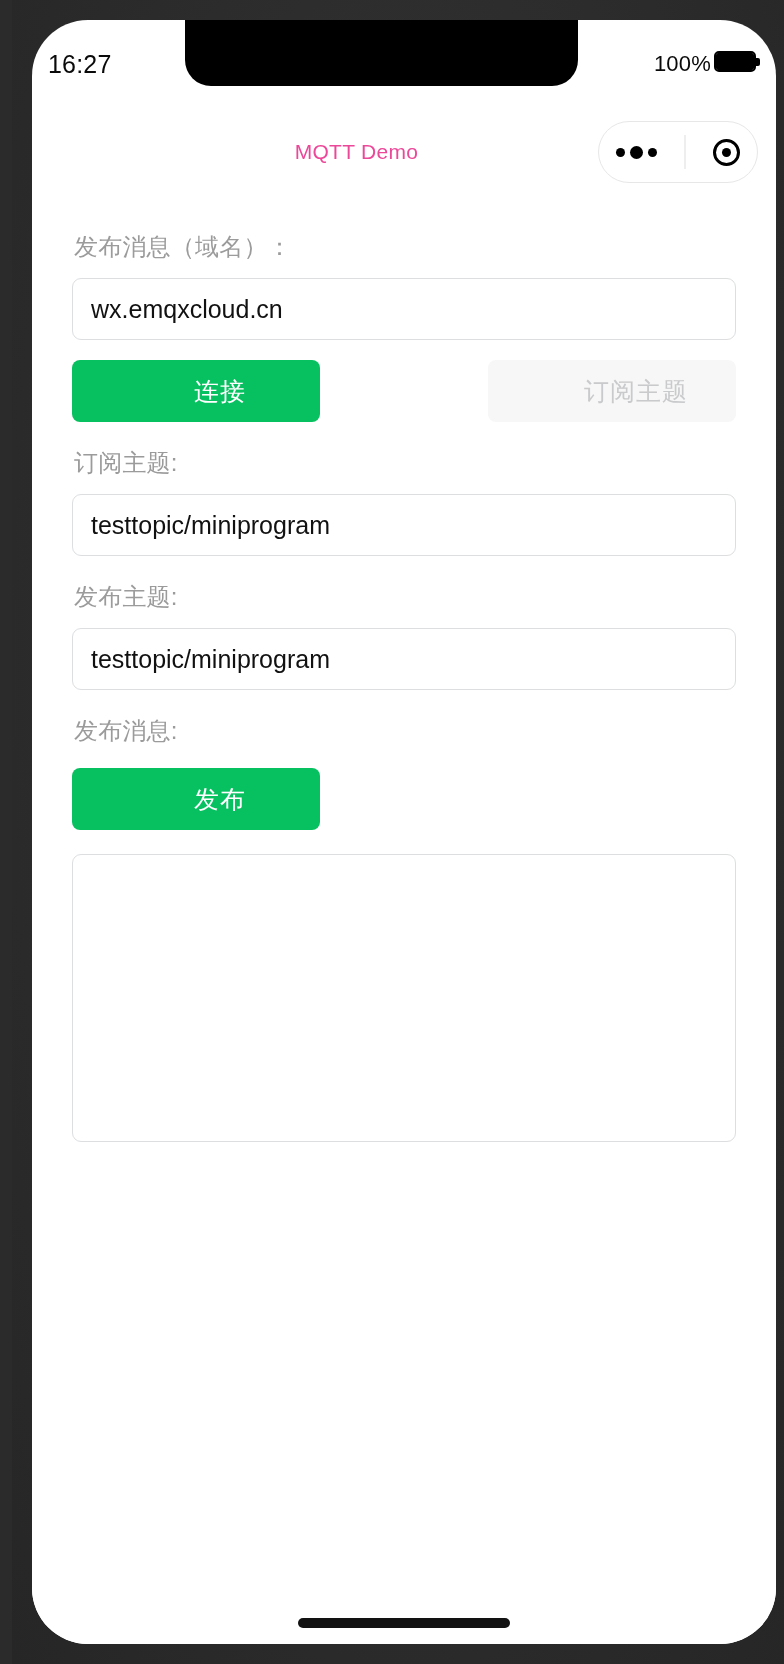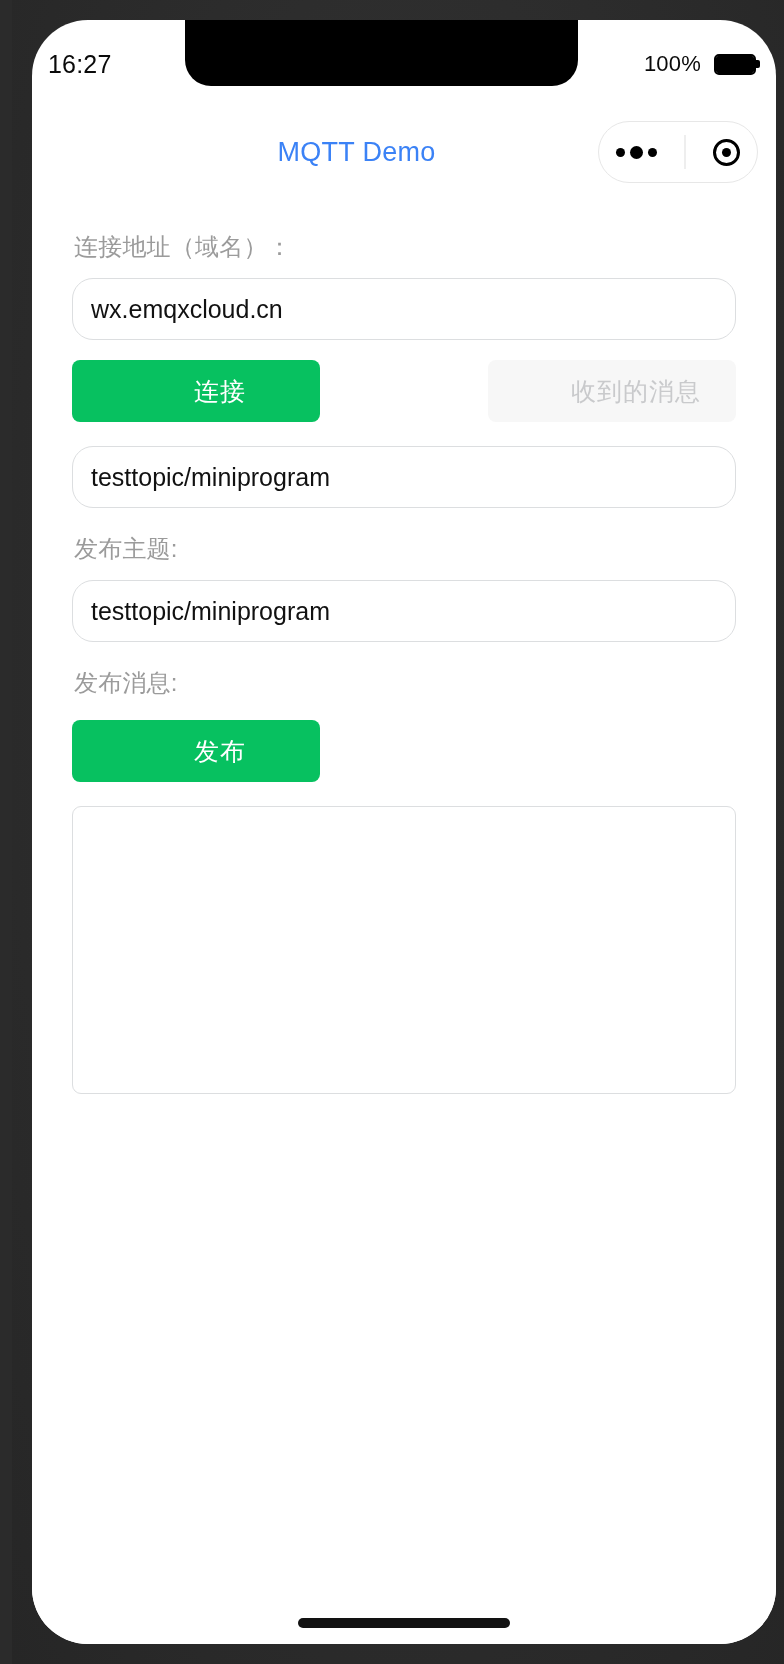--- a/index.html
+++ b/index.html
@@ -62,22 +62,22 @@
     font-size: 25px;
     color: #0a0a0a;
     letter-spacing: 0.2px;
   }
   .status-right {
     position: absolute;
     right: 20px;
     top: 44px;
     transform: translateY(-50%);
     display: flex;
-    align-items: center;
-    gap: 13px;
+    align-items: flex-start;
+    gap: 3px;
   }
   .status-pct {
     font-size: 22px;
     color: #0a0a0a;
     letter-spacing: 0.2px;
   }
   .battery {
     position: relative;
     width: 42px;
     height: 21px;
@@ -117,22 +117,22 @@
   }
   .nav-title {
     position: absolute;
     left: 0;
     top: 0;
     width: 649px;
     height: 92px;
     display: flex;
     align-items: center;
     justify-content: center;
-    font-size: 27px;
-    color: #3b82f6;
+    font-size: 21px;
+    color: #ec4899;
     letter-spacing: 0.3px;
   }
   .capsule {
     position: absolute;
     right: 18px;
     top: 50%;
     transform: translateY(-50%);
     width: 160px;
     height: 62px;
     border: 1.5px solid #e7e7e7;
@@ -202,21 +202,21 @@
     line-height: 34px;
     margin: 0 0 14px 2px;
     letter-spacing: 0.2px;
   }
 
   .text-input {
     width: 100%;
     height: 62px;
     box-sizing: border-box;
     border: 1.5px solid #dcdee0;
-    border-radius: 21px;
+    border-radius: 9px;
     background: #ffffff;
     font-size: 25px;
     color: #111111;
     padding: 0 18px;
     outline: none;
     font-family: "Liberation Sans", "DejaVu Sans", sans-serif;
     display: flex;
     align-items: center;
   }
 
@@ -309,30 +309,31 @@
         </span>
         <span class="capsule-sep"></span>
         <span class="capsule-target">
           <i></i>
         </span>
       </div>
     </div>
 
     <div class="page">
 
-      <div class="field-label">连接地址（域名）：</div>
+      <div class="field-label">发布消息（域名）：</div>
       <div class="text-input" placeholder="">wx.emqxcloud.cn</div>
 
       <div class="btn-row">
         <div class="btn btn-primary">连接</div>
-        <div class="btn btn-disabled">收到的消息</div>
+        <div class="btn btn-disabled">订阅主题</div>
       </div>
 
       <div class="gap-md"></div>
 
+      <div class="field-label">订阅主题:</div>
       <div class="text-input" placeholder="">testtopic/miniprogram</div>
 
 
       <div class="gap-md"></div>
 
       <div class="field-label">发布主题:</div>
       <div class="text-input" placeholder="">testtopic/miniprogram</div>
 
       <div class="gap-md"></div>
 

